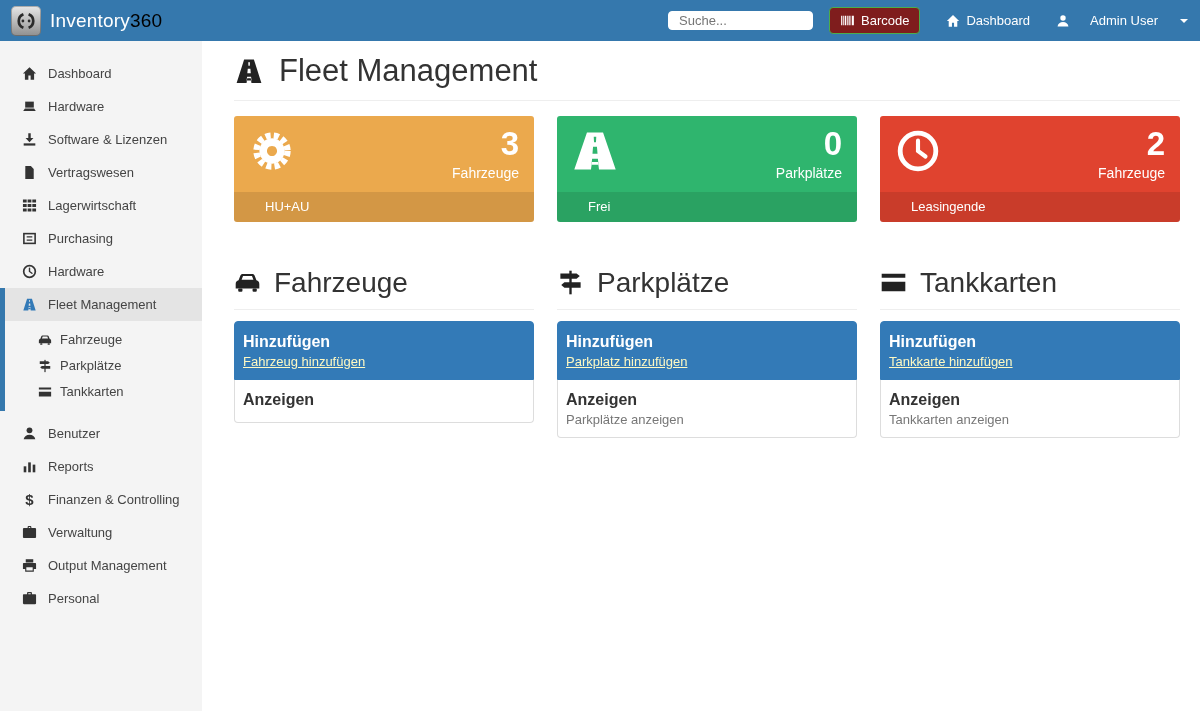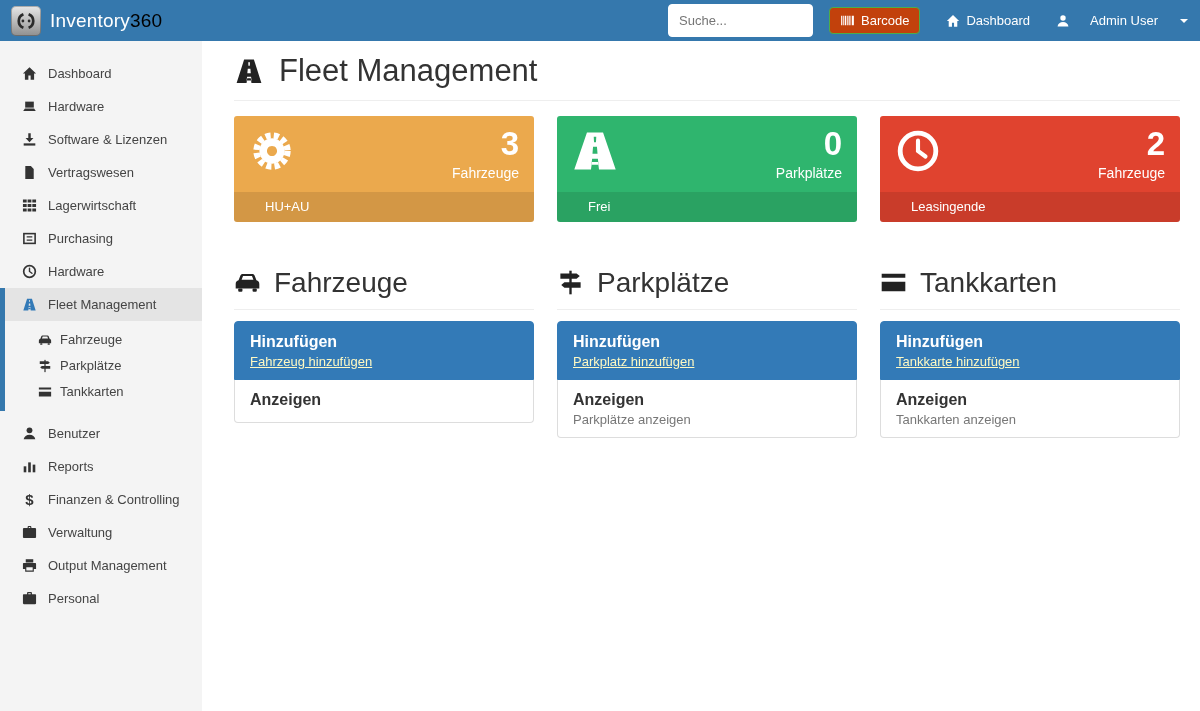--- a/index.html
+++ b/index.html
@@ -21,26 +21,26 @@
     width:30px; height:30px; border-radius:5px;
     background:linear-gradient(#e8e8e8,#8f8f8f);
     box-shadow:inset 0 0 0 1px rgba(0,0,0,.25);
     display:flex; align-items:center; justify-content:center;
   }
   .logo-box .ic { width:20px; height:20px; }
   .brand-text { font-size:19px; color:#fff; letter-spacing:.2px; }
   .brand-suffix { color:#000000; }
   .nav-right { margin-left:auto; display:flex; align-items:center; }
   .search-input {
-    width:145px; height:33px; border:1px solid #fff; border-radius:4px;
+    width:145px; height:19px; border:1px solid #fff; border-radius:4px;
     padding:0 10px; font-size:13px; color:#555; outline:none;
     font-family:"Liberation Sans", sans-serif;
   }
   .btn-barcode {
-    margin-left:16px; height:27px; background:#c2410c; border:1px solid #4cae4c;
+    margin-left:16px; height:27px; background:#7f1d1d; border:1px solid #4cae4c;
     border-radius:4px; color:#fff; font-size:13px; display:flex; align-items:center;
     gap:6px; padding:0 10px; cursor:pointer; font-family:"Liberation Sans", sans-serif;
   }
   .btn-barcode .ic { width:15px; height:15px; color:#fff; }
   .nav-link {
     color:#fff; font-size:13px; display:flex; align-items:center; gap:6px;
     margin-left:26px; cursor:pointer; text-decoration:none;
   }
   .nav-link:last-child { margin-right:12px;gap:20px; }
   .nav-link .ic { width:14px; height:14px; color:#fff; }
@@ -90,21 +90,21 @@
 
   .sections-row { display:flex; gap:23px; margin-top:44px; }
   .section { flex:1; }
   .section-header {
     display:flex; align-items:center; gap:13px;
     font-size:28px; color:#333; line-height:33px;
     padding-bottom:10px; border-bottom:1px solid #eee; margin-bottom:11px;
   }
   .section-header .ic { width:27px; height:27px; color:#222; }
   .list-group { border-radius:4px; }
-  .lg-item { padding:10px 15px; border:1px solid #ddd; background:#fff; cursor:pointer; }
+  .lg-item { padding:10px 8px; border:1px solid #ddd; background:#fff; cursor:pointer; }
   .lg-item.primary { background:#337ab7; border-color:#337ab7; color:#fff; border-radius:4px 4px 0 0; }
   .lg-item.default { border-top:none; border-radius:0 0 4px 4px; }
   .lg-title { font-size:16px; font-weight:bold; margin-bottom:3px; line-height:19px; }
   .lg-desc { font-size:13px; line-height:15px; }
   .lg-item.primary .lg-desc { color:#fef9c3;text-decoration:underline; }
   .lg-item.default .lg-title { color:#333; }
   .lg-item.default .lg-desc { color:#777; }
 </style>
 </head>
 <body>

